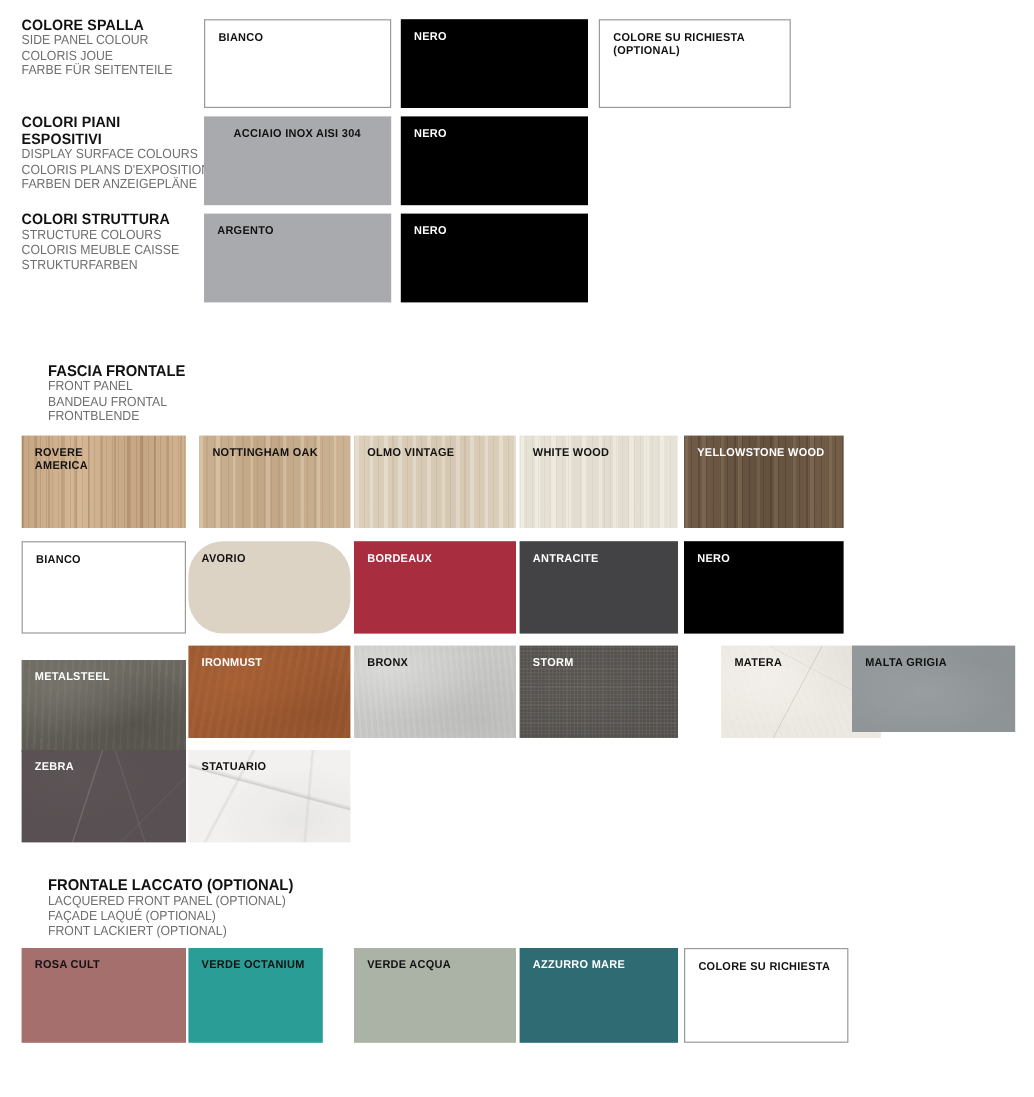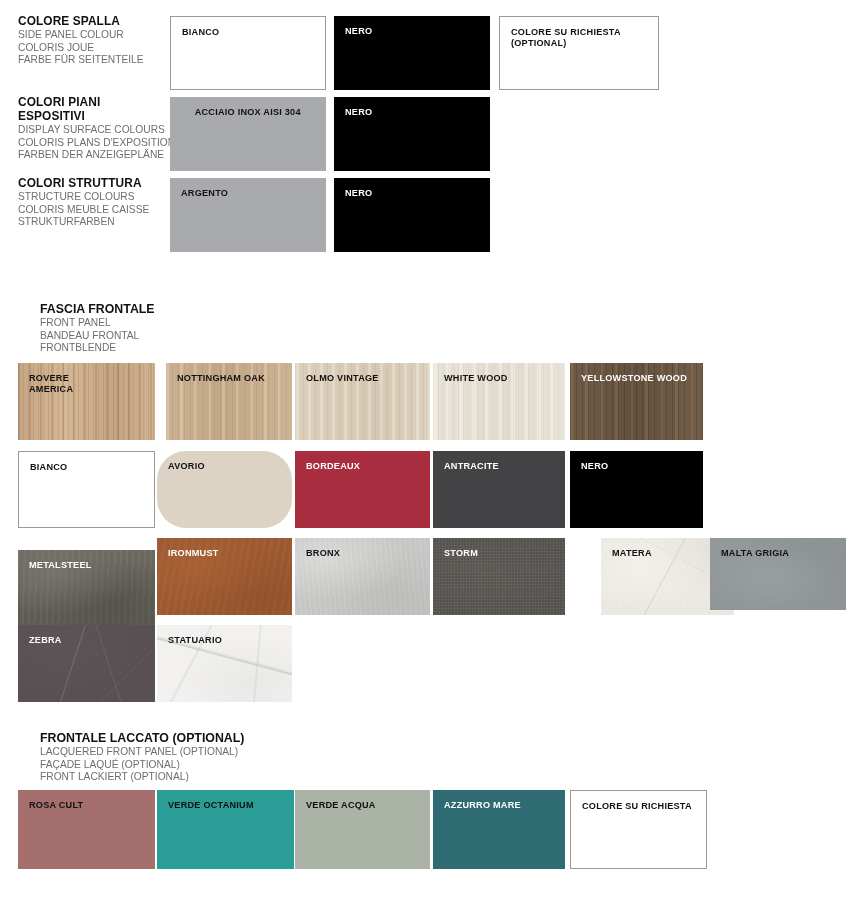--- a/index.html
+++ b/index.html
@@ -197,21 +197,21 @@
   <div class="section-head" style="top:730px;">
     <div class="sh-title">FRONTALE LACCATO (OPTIONAL)</div>
     <div class="sh-sub">LACQUERED FRONT PANEL (OPTIONAL)</div>
     <div class="sh-sub">FAÇADE LAQUÉ (OPTIONAL)</div>
     <div class="sh-sub">FRONT LACKIERT (OPTIONAL)</div>
   </div>
 
   <div class="sw" style="left:18px;top:790px;width:137px;height:79px;background:#a46f6d;">
     <div class="cap cap-dark">ROSA CULT</div>
   </div>
-  <div class="sw" style="left:157px;top:790px;width:137px;height:79px;background:#2a9e96;">
+  <div class="sw" style="left:157px;top:790px;width:112px;height:79px;background:#2a9e96;">
     <div class="cap cap-dark">VERDE OCTANIUM</div>
   </div>
   <div class="sw" style="left:295px;top:790px;width:135px;height:79px;background:#aab3a6;">
     <div class="cap cap-dark">VERDE ACQUA</div>
   </div>
   <div class="sw" style="left:433px;top:790px;width:132px;height:79px;background:#2e6b72;">
     <div class="cap cap-light">AZZURRO MARE</div>
   </div>
   <div class="sw outline" style="left:570px;top:790px;width:137px;height:79px;">
     <div class="cap cap-dark">COLORE SU RICHIESTA</div>

